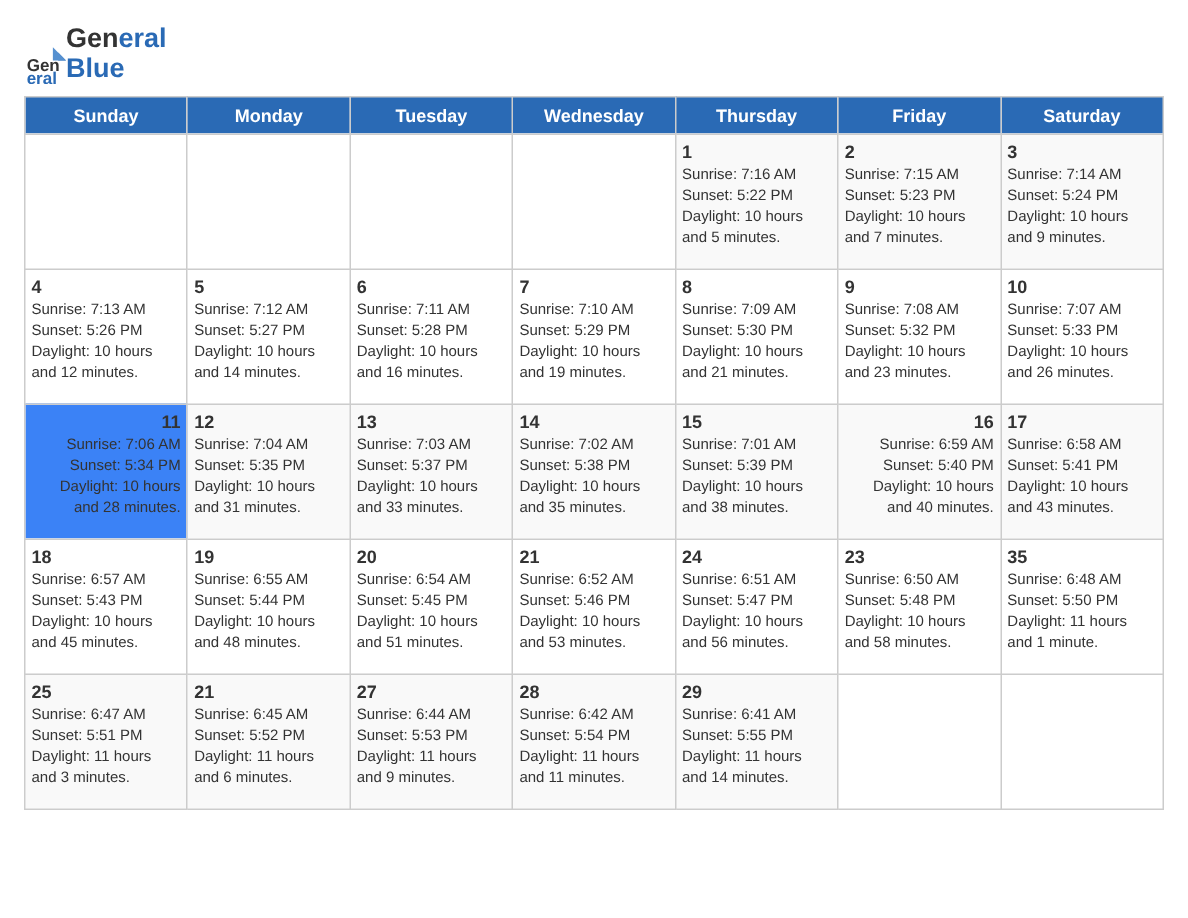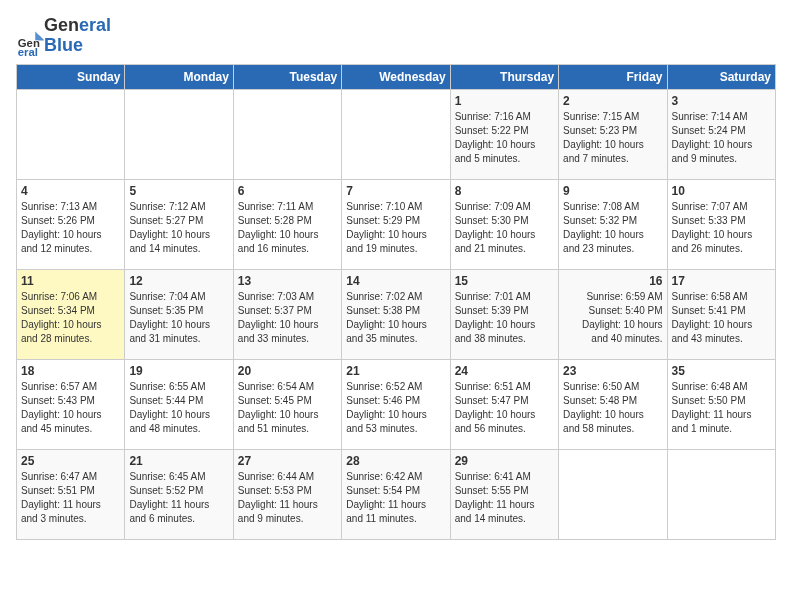--- a/index.html
+++ b/index.html
@@ -46,21 +46,21 @@
       width: 100%;
       border-collapse: collapse;
       table-layout: fixed;
     }
     thead tr th {
       background: #2a6ab5;
       color: #fff;
       font-size: 12px;
       font-weight: bold;
       padding: 5px 4px;
-      text-align: right;
+      text-align: center;
       border: 1px solid #ccc;
     }
     tbody tr td {
       vertical-align: top;
       border: 1px solid #ccc;
       padding: 4px 4px;
       font-size: 10.5px;
       color: #333;
       height: 90px;
       background: #fff;
@@ -163,21 +163,21 @@
         <td style="background: rgb(255, 255, 255);">
           <span class="day-number">9</span>
           <div class="day-info">Sunrise: 7:08 AM<br>Sunset: 5:32 PM<br>Daylight: 10 hours<br>and 23 minutes.</div>
         </td>
         <td style="background: rgb(255, 255, 255); margin-top: 14px;">
           <span class="day-number">10</span>
           <div class="day-info">Sunrise: 7:07 AM<br>Sunset: 5:33 PM<br>Daylight: 10 hours<br>and 26 minutes.</div>
         </td>
       </tr>
       <tr>
-        <td style="background: #fef9c3;">
+        <td style="background: #3b82f6; text-align: right;">
           <span class="day-number">11</span>
           <div class="day-info">Sunrise: 7:06 AM<br>Sunset: 5:34 PM<br>Daylight: 10 hours<br>and 28 minutes.</div>
         </td>
         <td style="background: rgb(249, 249, 249);">
           <span class="day-number">12</span>
           <div class="day-info">Sunrise: 7:04 AM<br>Sunset: 5:35 PM<br>Daylight: 10 hours<br>and 31 minutes.</div>
         </td>
         <td style="background: rgb(249, 249, 249);">
           <span class="day-number">13</span>
           <div class="day-info">Sunrise: 7:03 AM<br>Sunset: 5:37 PM<br>Daylight: 10 hours<br>and 33 minutes.</div>

